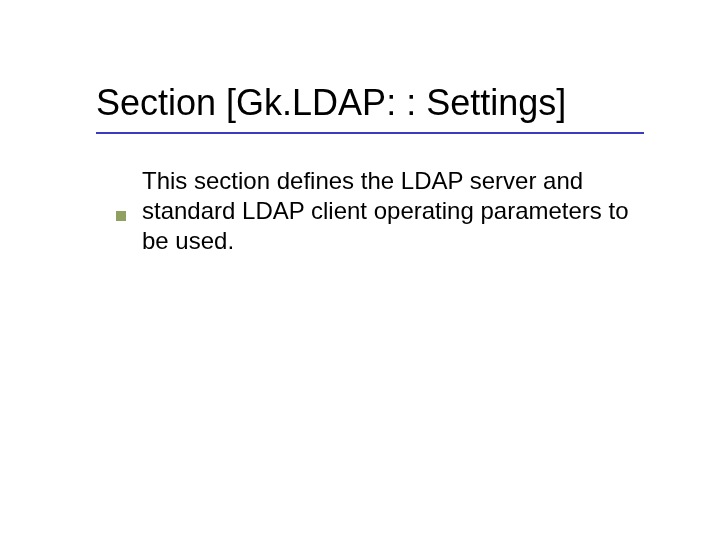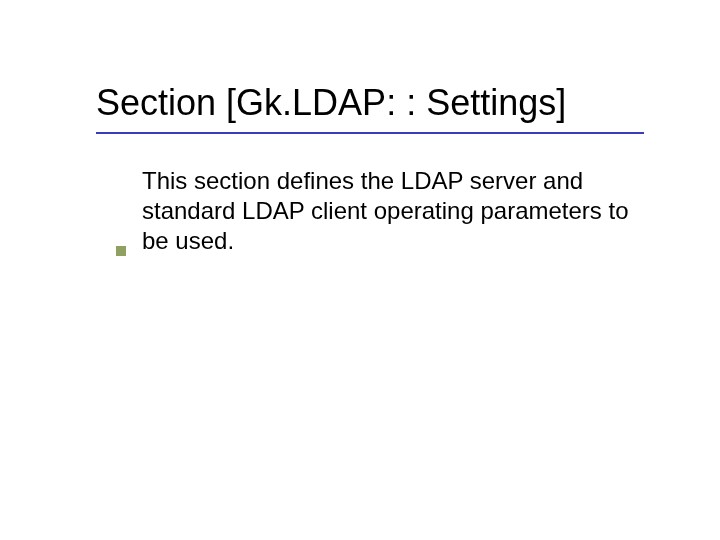--- a/index.html
+++ b/index.html
@@ -42,21 +42,21 @@
     
   }
   .body {
     position: absolute;
     left: 116px;
     top: 166px;
     width: 520px;
   }
   .item {
     display: flex;
-    align-items: flex-end;
+    align-items: center;
     gap: 16px;
   }
   .bullet {
     flex: 0 0 auto;
     width: 10px;
     height: 10px;
     margin-top: 10px;
     background: #8fa060; 
   }
   .item-text {

